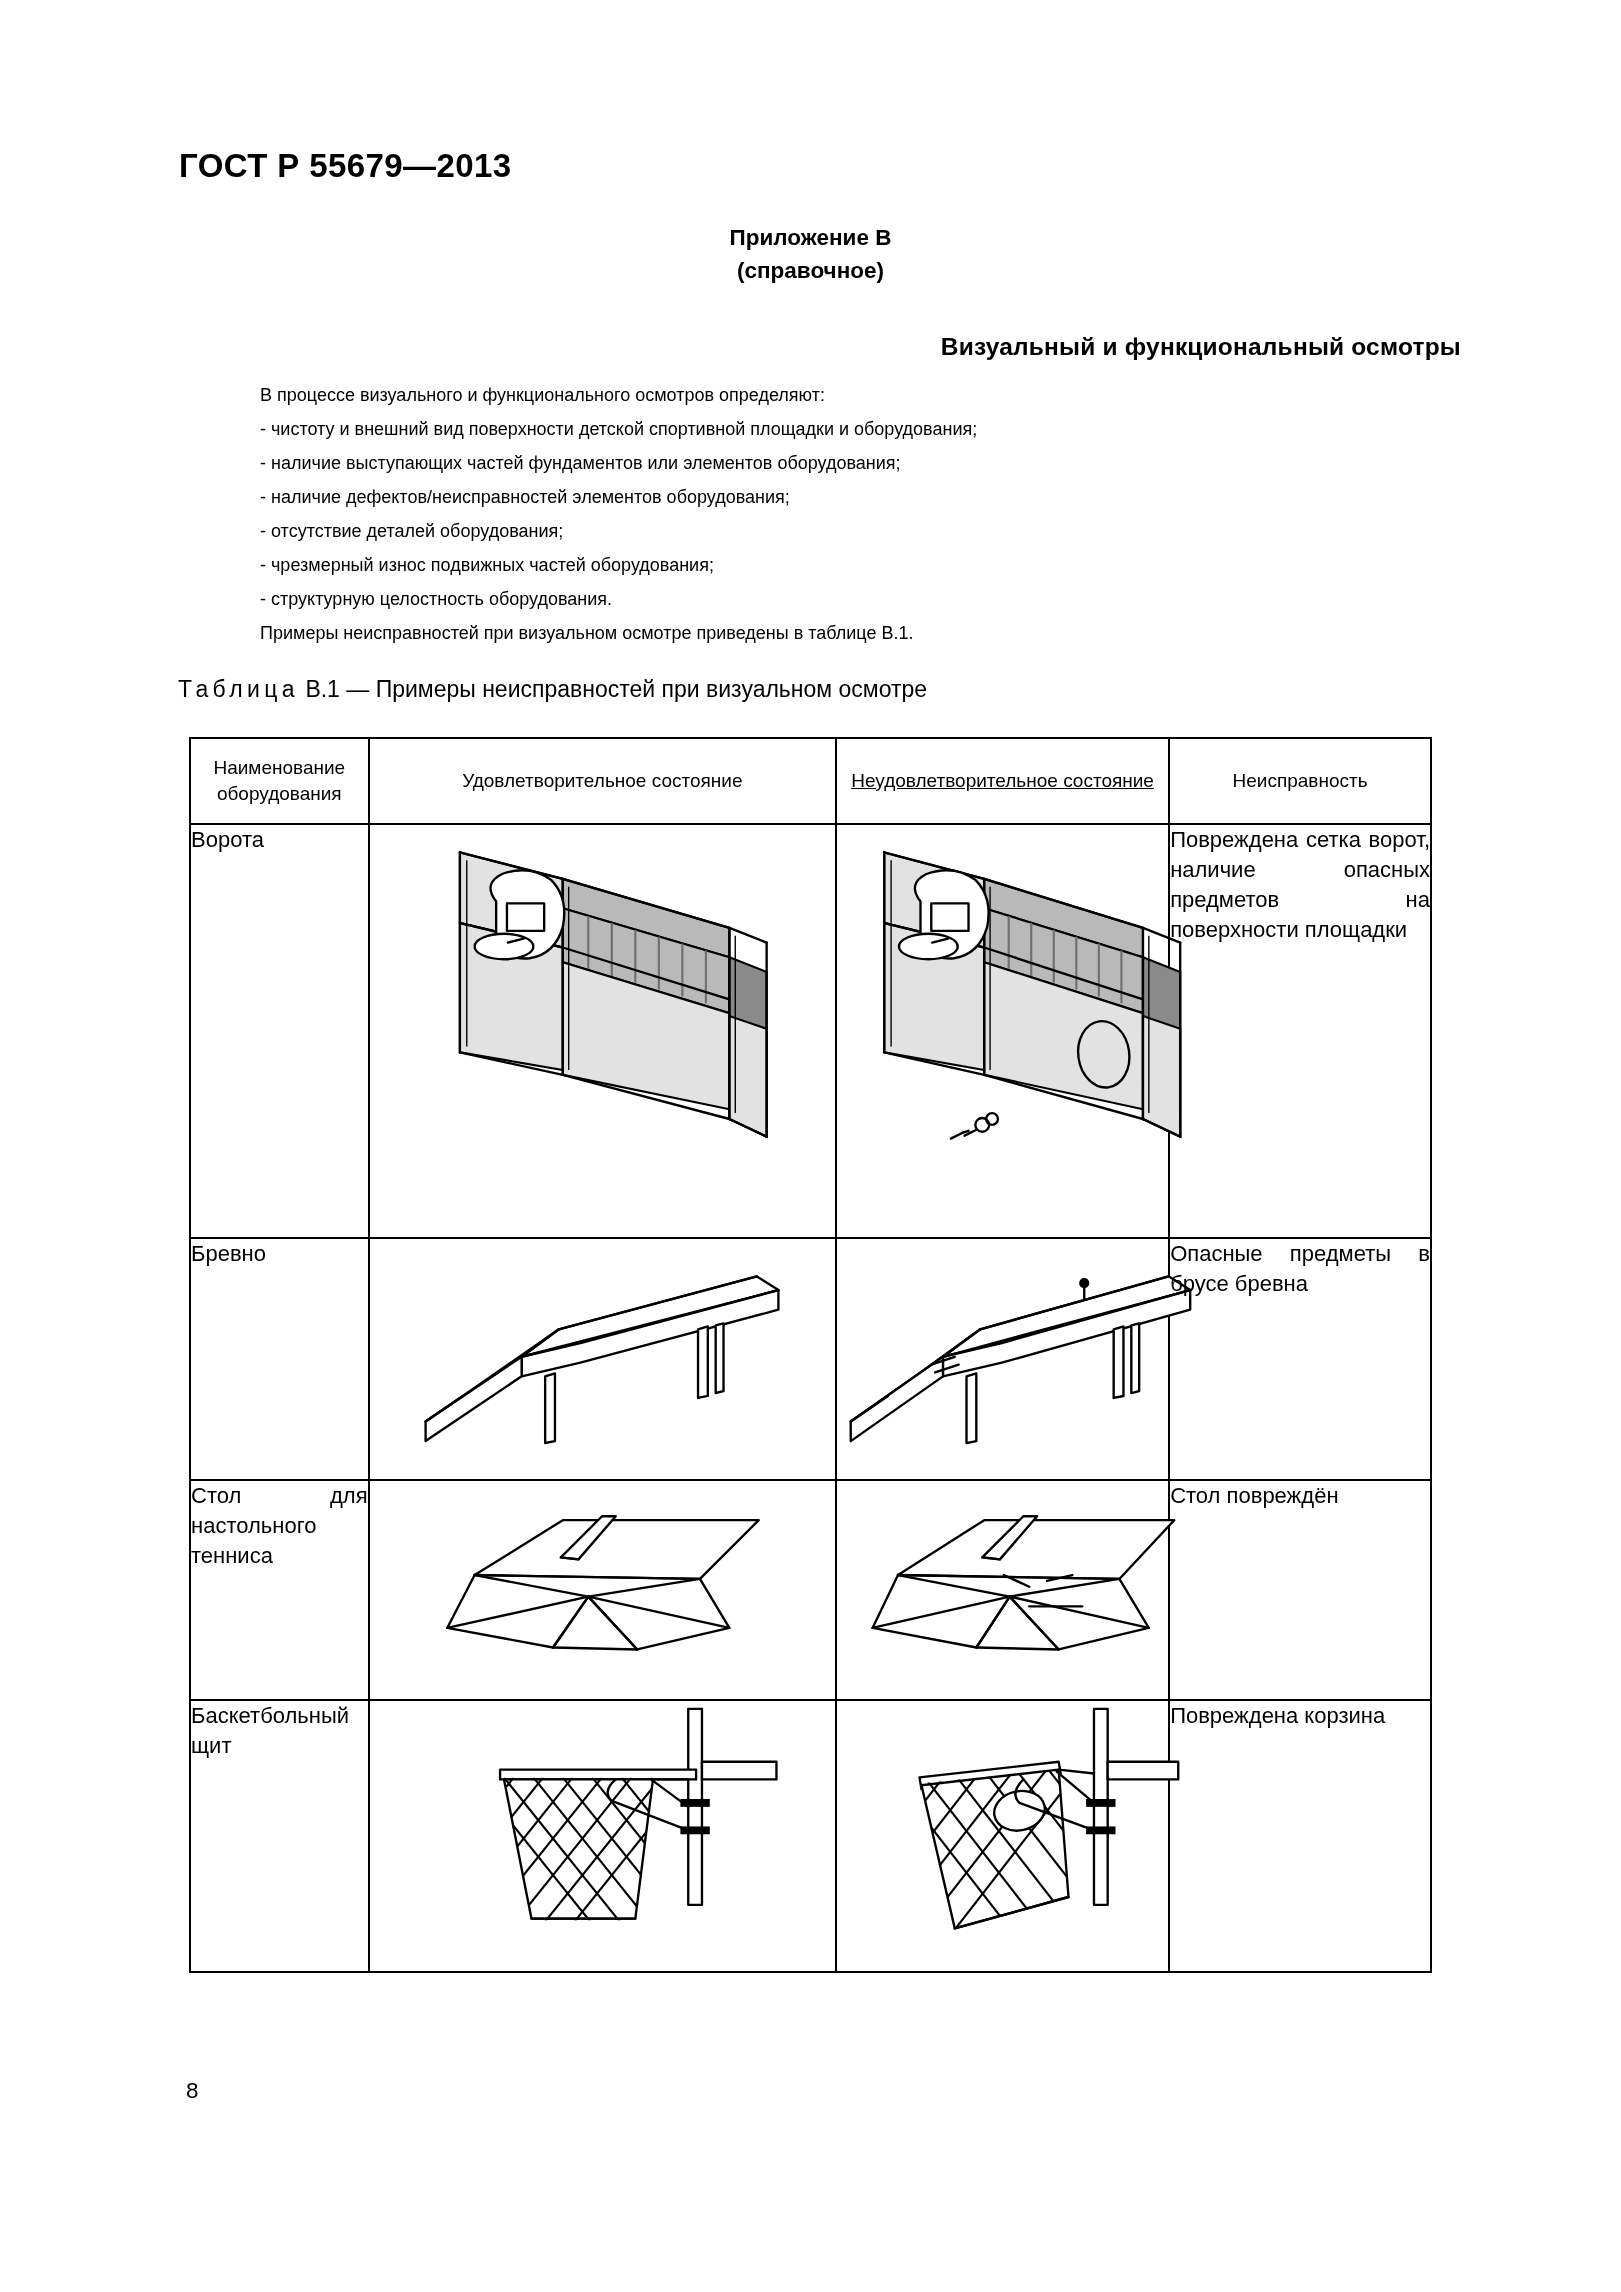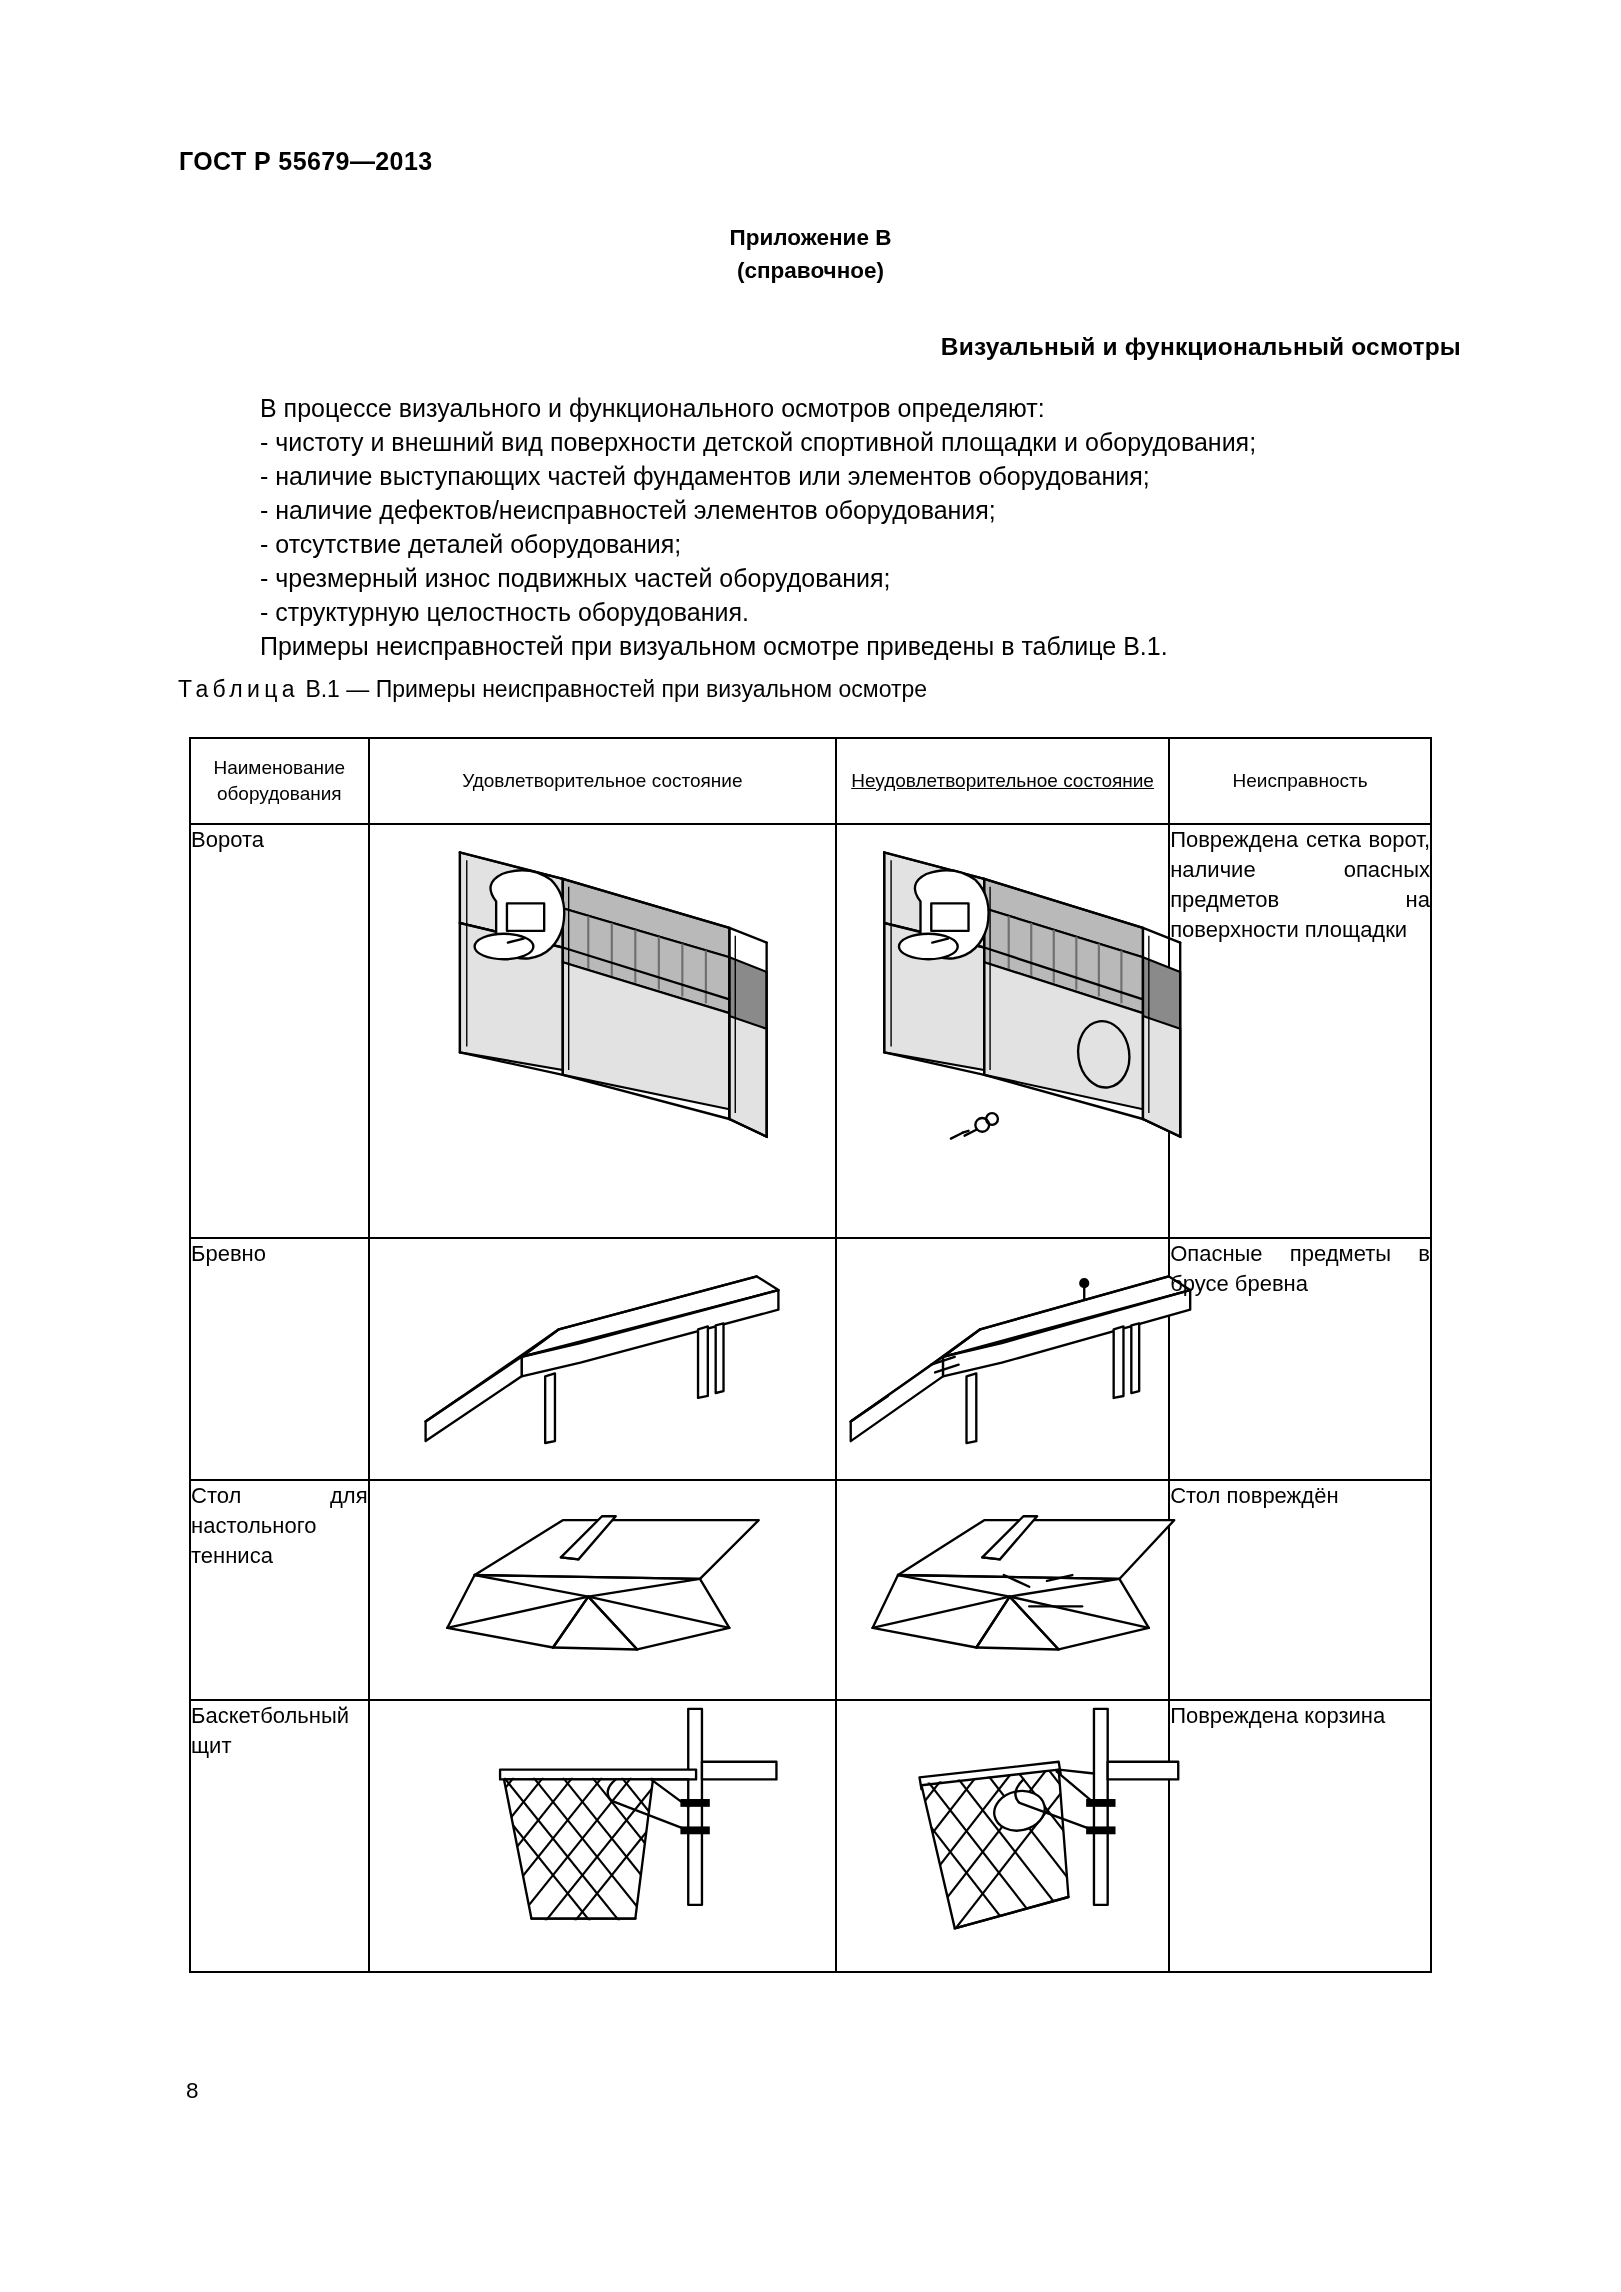--- a/index.html
+++ b/index.html
@@ -20,21 +20,21 @@
     background: #ffffff;
     overflow: hidden;
     box-sizing: border-box;
   }
 
   
   .running-head {
     position: absolute;
     left: 179px;
     top: 147px;
-    font-size: 25px;
+    font-size: 33px;
     font-weight: bold;
     letter-spacing: 0.4px;
     white-space: nowrap;
     text-align: center;
   }
 
   
   .appendix-block {
     position: absolute;
     left: 0;
@@ -56,23 +56,23 @@
     text-align: right;
     font-size: 24.5px;
     font-weight: bold;
     letter-spacing: 0.2px;
   }
 
   
   .body-text {
     position: absolute;
     left: 260px;
-    top: 391px;
+    top: 378px;
     width: 1117px;
-    font-size: 25px;
+    font-size: 18px;
     line-height: 34px;
   }
   .body-text .lead {
     display: block;
   }
   .body-text .bullet {
     display: block;
   }
   .body-text .tail {
     display: block;

